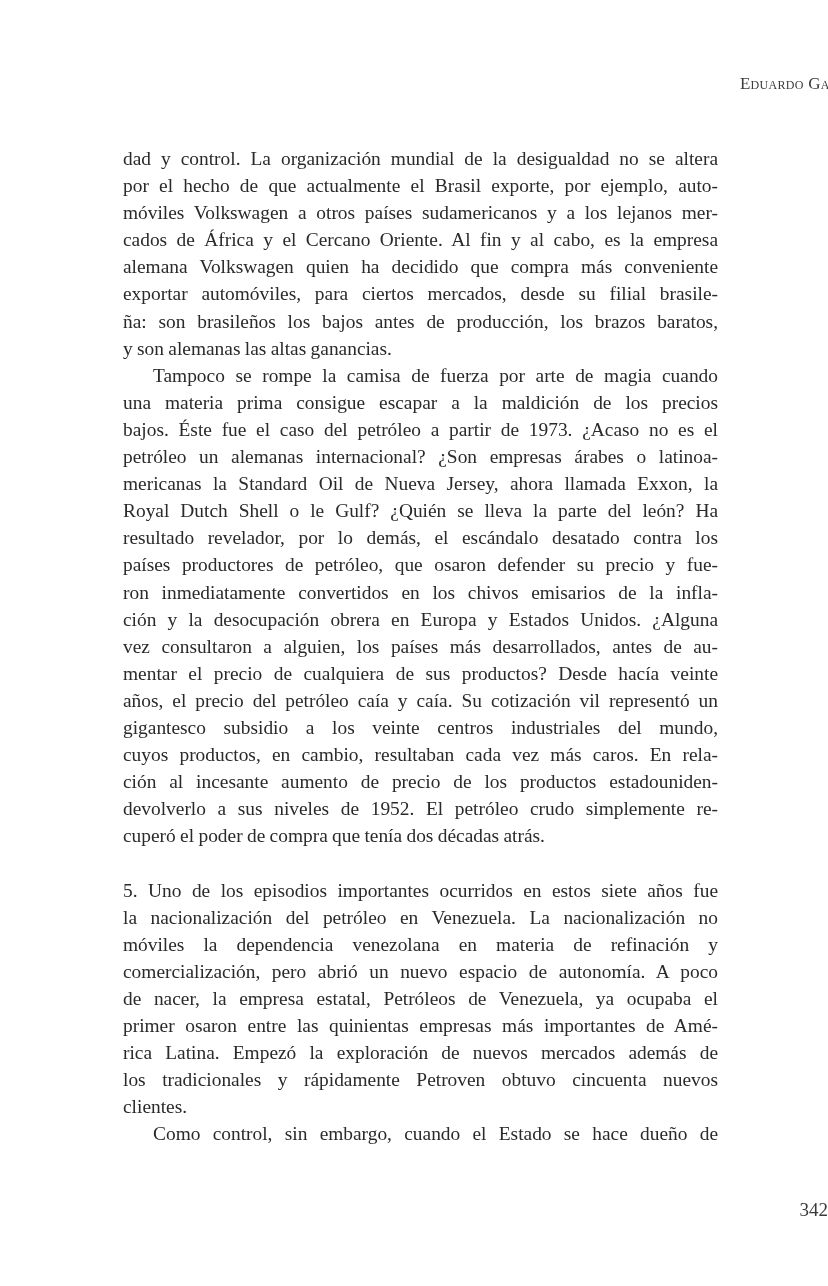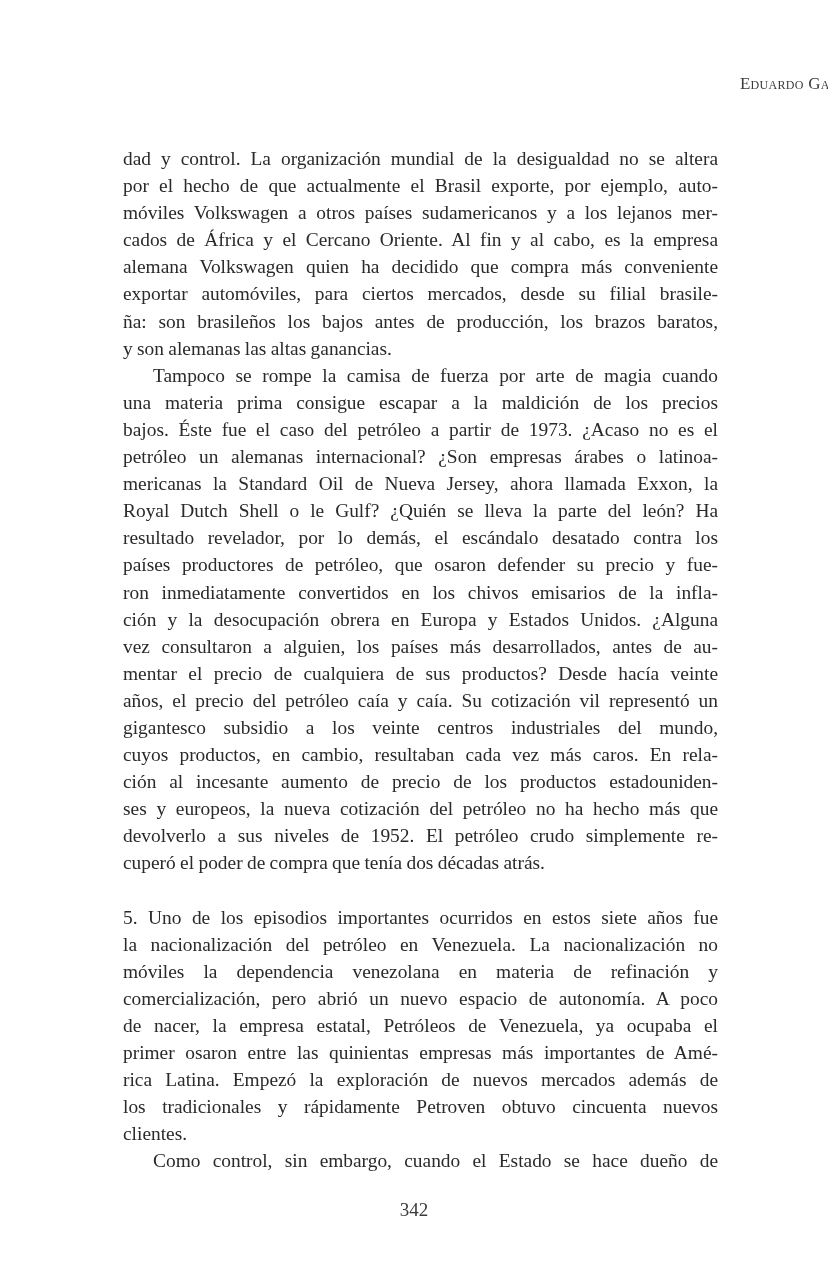--- a/index.html
+++ b/index.html
@@ -50,21 +50,21 @@
     text-indent: 30px;
   }
   .blank {
     height: 27.1px;
   }
   .folio {
     position: absolute;
     top: 1199px;
     left: 0;
     width: 828px;
-    text-align: center;
+    text-align: right;
     font-size: 19px;
     color: #3a3a3a;
   }
 </style>
 </head>
 <body>
 
 <div class="running-head">Eduardo Galeano</div>
 
 <div class="text-block">
@@ -90,21 +90,20 @@
     <span class="line">resultado revelador, por lo demás, el escándalo desatado contra los</span>
     <span class="line">países productores de petróleo, que osaron defender su precio y fue-</span>
     <span class="line">ron inmediatamente convertidos en los chivos emisarios de la infla-</span>
     <span class="line">ción y la desocupación obrera en Europa y Estados Unidos. ¿Alguna</span>
     <span class="line">vez consultaron a alguien, los países más desarrollados, antes de au-</span>
     <span class="line">mentar el precio de cualquiera de sus productos? Desde hacía veinte</span>
     <span class="line">años, el precio del petróleo caía y caía. Su cotización vil representó un</span>
     <span class="line">gigantesco subsidio a los veinte centros industriales del mundo,</span>
     <span class="line">cuyos productos, en cambio, resultaban cada vez más caros. En rela-</span>
     <span class="line">ción al incesante aumento de precio de los productos estadouniden-</span>
-    <span class="line">ses y europeos, la nueva cotización del petróleo no ha hecho más que</span>
     <span class="line">devolverlo a sus niveles de 1952. El petróleo crudo simplemente re-</span>
     <span class="line last">cuperó el poder de compra que tenía dos décadas atrás.</span>
   </div>
 
   <div class="blank"></div>
 
   <div>
     <span class="line">5. Uno de los episodios importantes ocurridos en estos siete años fue</span>
     <span class="line">la nacionalización del petróleo en Venezuela. La nacionalización no</span>
     <span class="line">móviles la dependencia venezolana en materia de refinación y</span>

